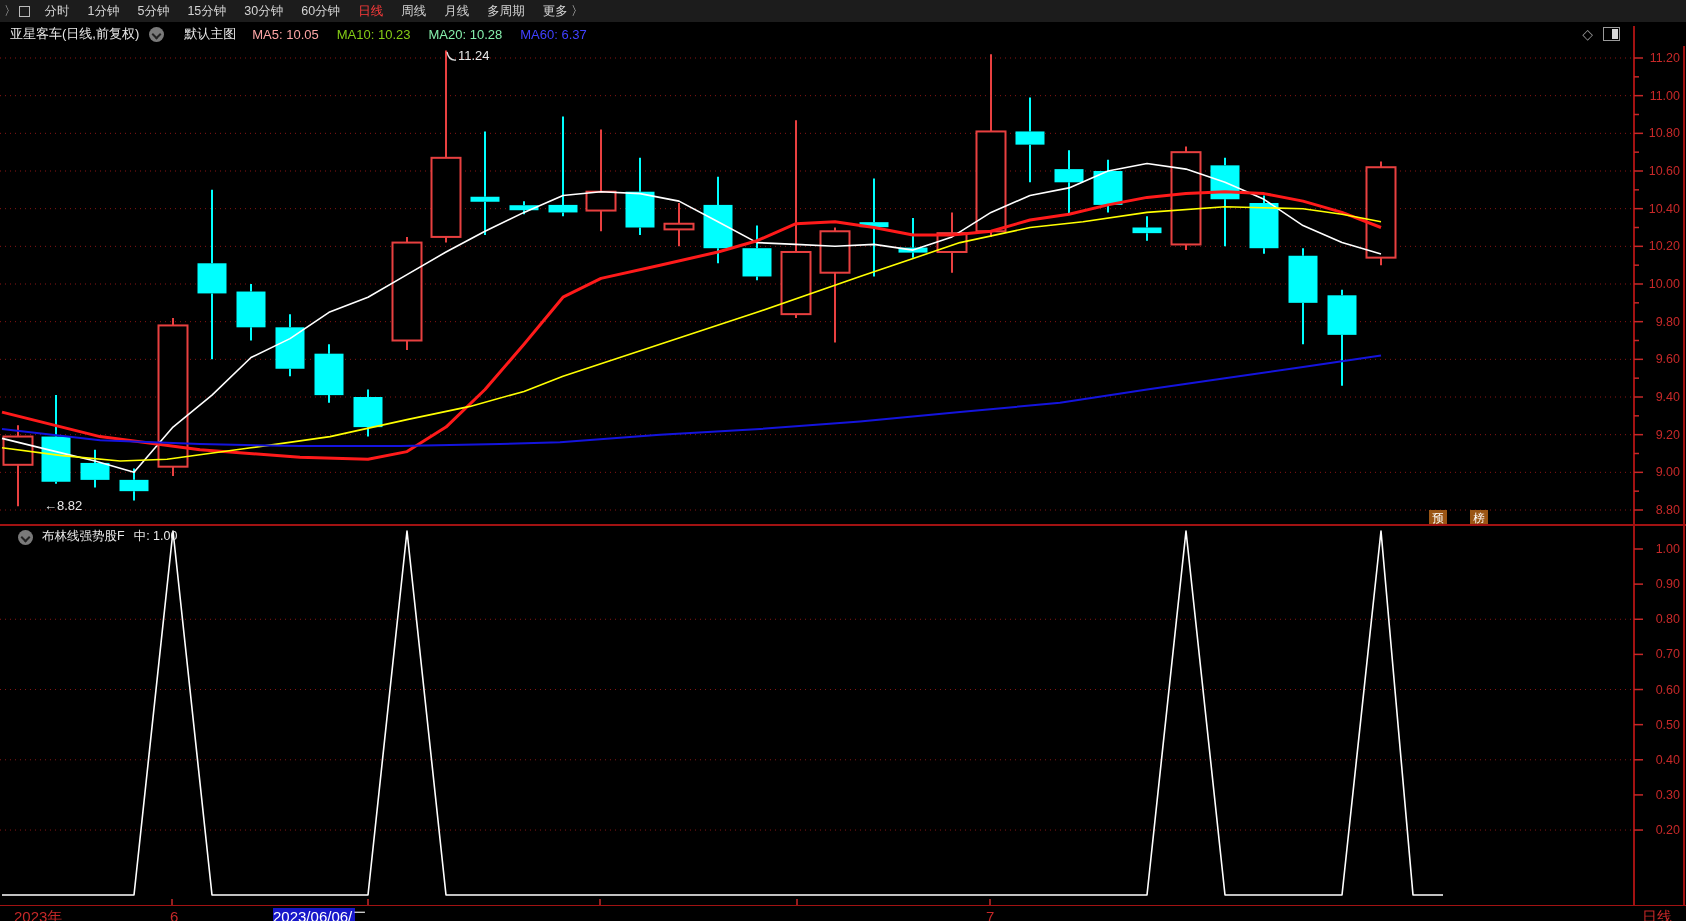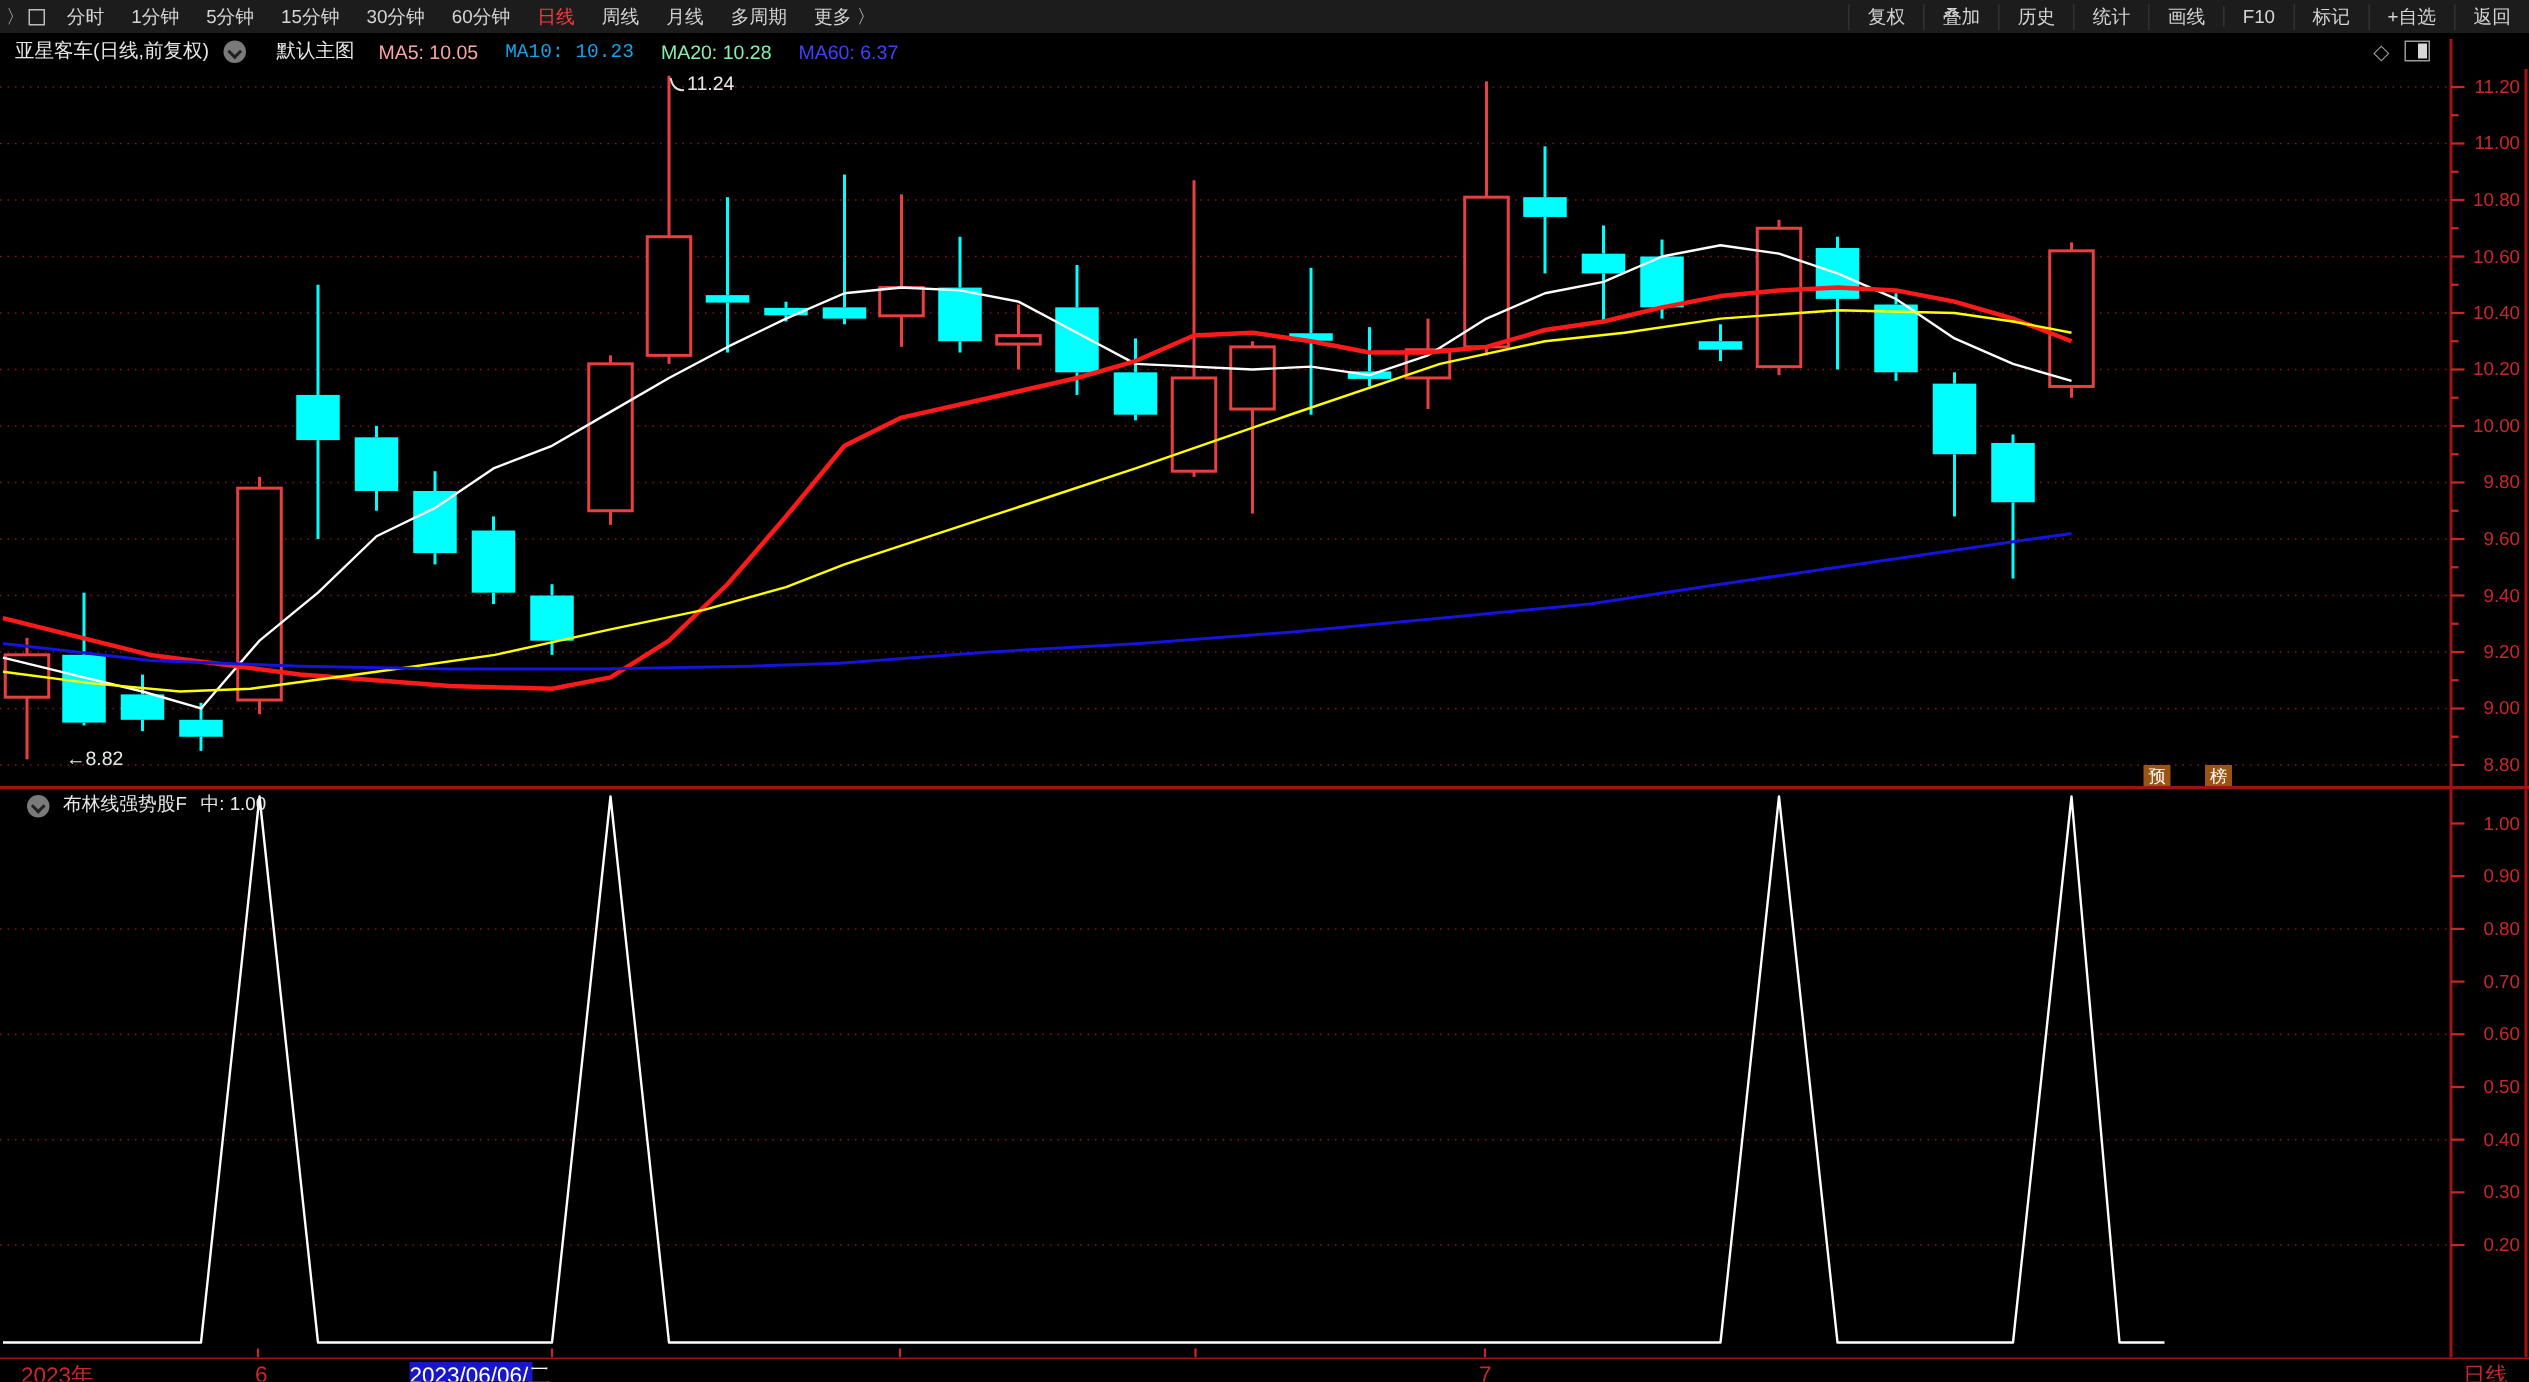--- a/index.html
+++ b/index.html
@@ -256,40 +256,29 @@
       <span class="menu-item">5分钟</span>
       <span class="menu-item">15分钟</span>
       <span class="menu-item">30分钟</span>
       <span class="menu-item">60分钟</span>
       <span class="menu-item active">日线</span>
       <span class="menu-item">周线</span>
       <span class="menu-item">月线</span>
       <span class="menu-item">多周期</span>
       <span class="menu-item">更多 〉</span>
     </div>
-  <div class="right" id="menu-right">
-      <span class="rmenu-item">复权</span>
-      <span class="rmenu-item">叠加</span>
-      <span class="rmenu-item">历史</span>
-      <span class="rmenu-item">统计</span>
-      <span class="rmenu-item">画线</span>
-      <span class="rmenu-item">F10</span>
-      <span class="rmenu-item">标记</span>
-      <span class="rmenu-item">+自选</span>
-      <span class="rmenu-item">返回</span>
-    </div>
 </div>
 
 <div class="hrow">
   <span class="stock">亚星客车(日线,前复权)</span>
   <span class="circle-chevron"></span>
   <span class="mastyle">默认主图</span>
   <div class="ma-vals" id="ma-vals">
       <span class="" style="color: #fca5a5;">MA5: 10.05</span>
-      <span class="" style="color: #0ea5e9; font-family: Liberation Mono, monospace;">MA10: 10.23</span>
+      <span class="" style="color: #84cc16;">MA10: 10.23</span>
       <span class="" style="color: #86efac;">MA20: 10.28</span>
       <span class="" style="color: rgb(64, 64, 255);">MA60: 6.37</span>
     </div>
   <div class="hicons">
     <span class="diamond">◇</span>
     <span class="splitsq"></span>
   </div>
 </div>
 <div class="axline-top"></div>
 

